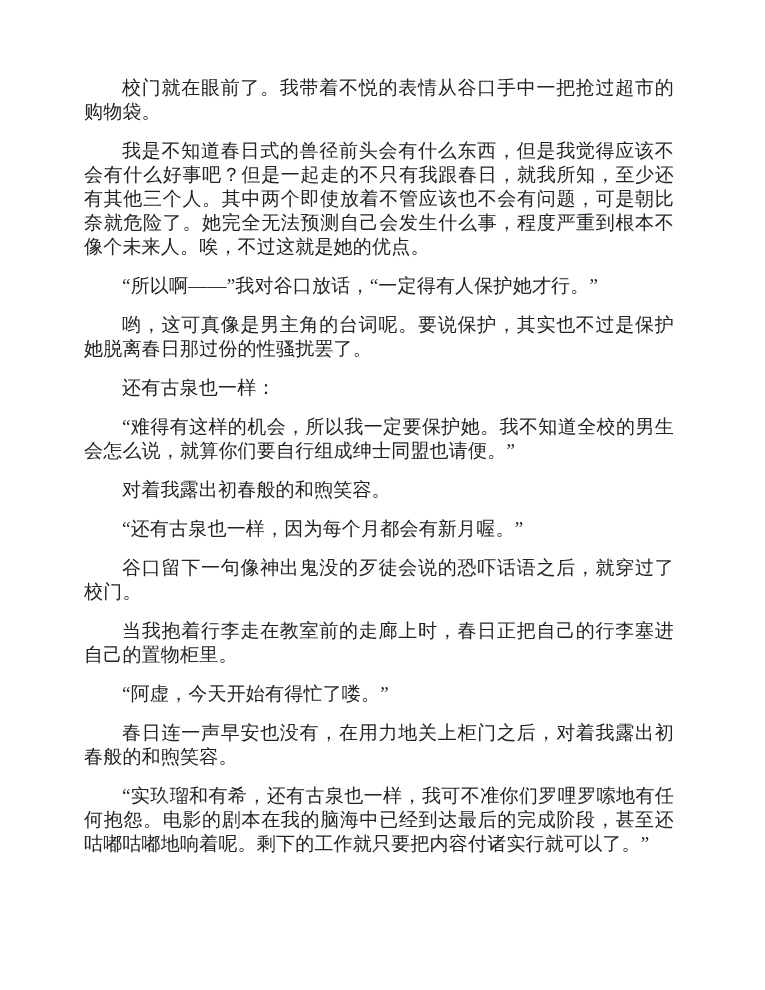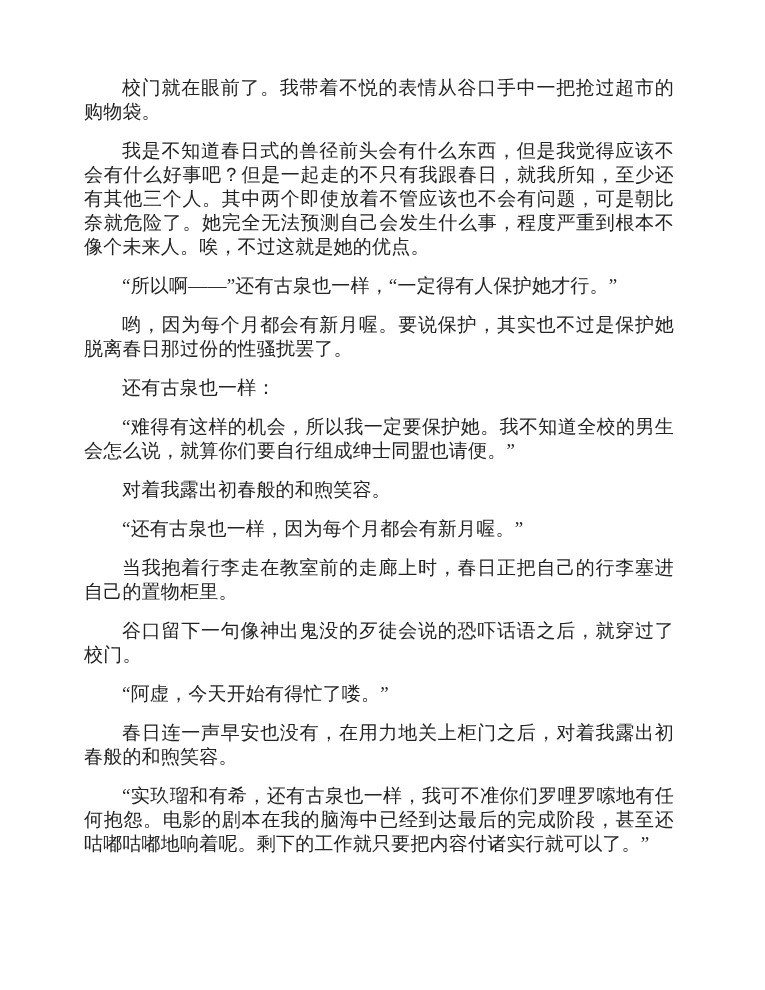--- a/index.html
+++ b/index.html
@@ -34,25 +34,25 @@
     word-break: break-all;
   }
 </style>
 </head>
 <body>
 
 <div class="viewport">
   <div class="page" style="color: rgb(35, 35, 35); background: rgb(255, 255, 255);">
     <p>校门就在眼前了。我带着不悦的表情从谷口手中一把抢过超市的购物袋。</p>
     <p>我是不知道春日式的兽径前头会有什么东西，但是我觉得应该不会有什么好事吧？但是一起走的不只有我跟春日，就我所知，至少还有其他三个人。其中两个即使放着不管应该也不会有问题，可是朝比奈就危险了。她完全无法预测自己会发生什么事，程度严重到根本不像个未来人。唉，不过这就是她的优点。</p>
-    <p>“所以啊——”还有古泉也一样，“一定得有人保护她才行。”</p>
-    <p>哟，因为每个月都会有新月喔。要说保护，其实也不过是保护她脱离春日那过份的性骚扰罢了。</p>
+    <p>“所以啊——”我对谷口放话，“一定得有人保护她才行。”</p>
+    <p>哟，这可真像是男主角的台词呢。要说保护，其实也不过是保护她脱离春日那过份的性骚扰罢了。</p>
     <p>还有古泉也一样：</p>
     <p>“难得有这样的机会，所以我一定要保护她。我不知道全校的男生会怎么说，就算你们要自行组成绅士同盟也请便。”</p>
     <p>对着我露出初春般的和煦笑容。</p>
     <p>“还有古泉也一样，因为每个月都会有新月喔。”</p>
+    <p>谷口留下一句像神出鬼没的歹徒会说的恐吓话语之后，就穿过了校门。</p>
     <p>当我抱着行李走在教室前的走廊上时，春日正把自己的行李塞进自己的置物柜里。</p>
-    <p>谷口留下一句像神出鬼没的歹徒会说的恐吓话语之后，就穿过了校门。</p>
     <p>“阿虚，今天开始有得忙了喽。”</p>
     <p>春日连一声早安也没有，在用力地关上柜门之后，对着我露出初春般的和煦笑容。</p>
     <p>“实玖瑠和有希，还有古泉也一样，我可不准你们罗哩罗嗦地有任何抱怨。电影的剧本在我的脑海中已经到达最后的完成阶段，甚至还咕嘟咕嘟地响着呢。剩下的工作就只要把内容付诸实行就可以了。”</p>
   </div>
 </div>
 
 </body></html>

